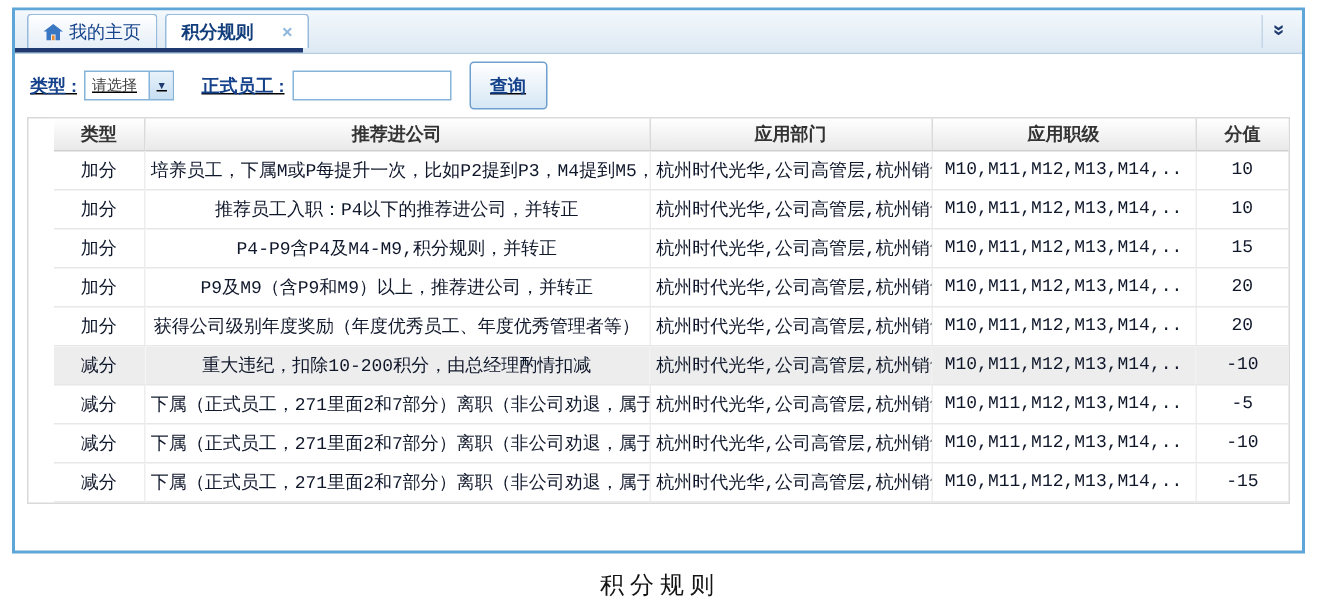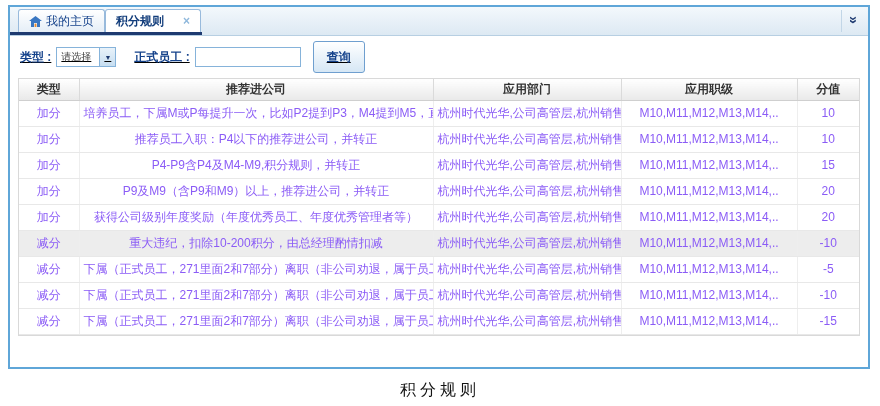--- a/index.html
+++ b/index.html
@@ -10,21 +10,21 @@
   
   .panel { position:absolute; left:8px; top:5px; width:862px; height:364px;
     border:2px solid #5fa6d8; background:#fff; }
 
   
   .tabstrip { position:relative; height:29px;
     background:linear-gradient(#f3f8fc,#dde9f3);
     border-bottom:1px solid #b7cfe2; }
   .tab-underline { position:absolute; left:0; bottom:0; width:192px; height:3px;
     background:#1e3a70; }
-  .tabs { position:absolute; left:8px; bottom:3px; display:flex; height:23px;border-radius:7px; }
+  .tabs { position:absolute; left:8px; bottom:3px; display:flex; gap:5px; height:23px;border-radius:7px; }
   .tab { display:flex; align-items:center; height:23px; padding:0 10px;
     font-size:12px; color:#15428b; cursor:default; white-space:nowrap;
     border:1px solid #98badc; border-bottom:none; border-radius:3px 3px 0 0;
     background:linear-gradient(#ffffff,#e5eef7); }
   .tab.active { background:#fff; font-weight:bold; color:#123d7b; width:96px;
     justify-content:space-between; }
   .home-ico { width:13px; height:11px; margin-right:4px; display:inline-block; }
   .tab-close { color:#8fb8dc; font-size:12px; font-weight:bold; line-height:10px; }
   .collapse-btn { position:absolute; right:3px; top:3px; width:24px; height:22px;
     border-left:1px solid #c2d6e7; text-align:center; }
@@ -41,31 +41,31 @@
   .select .sel-arrow { width:16px; height:100%; border-left:1px solid #86b3da;
     background:linear-gradient(#e8f2fa,#c7def1); color:#1e3a70; font-size:7px;
     display:flex; align-items:center; justify-content:center; }
   .tinput { width:106px; height:20px; border:1px solid #86b3da; margin-right:12px;
     font-size:12px; padding:0 3px; outline:none; }
   .qbtn { height:32px; padding:0 13px; border:1px solid #6f9fcf; border-radius:3px;
     background:linear-gradient(#ffffff,#d6e7f5); color:#15428b; font-weight:bold;
     font-size:12px; cursor:pointer; }
 
   
-  .grid { margin:0 8px; border:1px solid #d9d9d9; }
+  .grid { margin:0 8px; border:1px solid #d9d9d9;padding-left:17px; }
   table { width:100%; border-collapse:collapse; table-layout:fixed; font-size:12px; }
   col.c-type{width:60px;} col.c-dept{width:188px;} col.c-rank{width:176px;} col.c-score{width:62px;}
   th { height:21px; font-weight:bold; color:#333; text-align:center;
     background:linear-gradient(#ffffff,#e9e9e9);
     border-bottom:1px solid #cfcfcf; border-left:1px solid #dadada;
     white-space:nowrap; overflow:hidden; }
   th:first-child { border-left:none; }
-  td { height:26px; color:#8b5cf6; text-align:center; padding:0 4px;
+  td { height:26px; color:#0f172a; text-align:center; padding:0 4px;
     border-bottom:1px solid #e8e8e8; border-left:1px solid #eeeeee;
-    white-space:nowrap; overflow:hidden; }
+    white-space:nowrap; overflow:hidden;font-family:Liberation Mono, monospace; }
   td:first-child { border-left:none; }
   tr.highlight td { background:#ededed; }
 
   
   .caption { position:absolute; left:0; top:380px; width:100%; text-align:center;
     font-size:16px; color:#141414; letter-spacing:4px; }
 </style>
 </head>
 <body>
 

